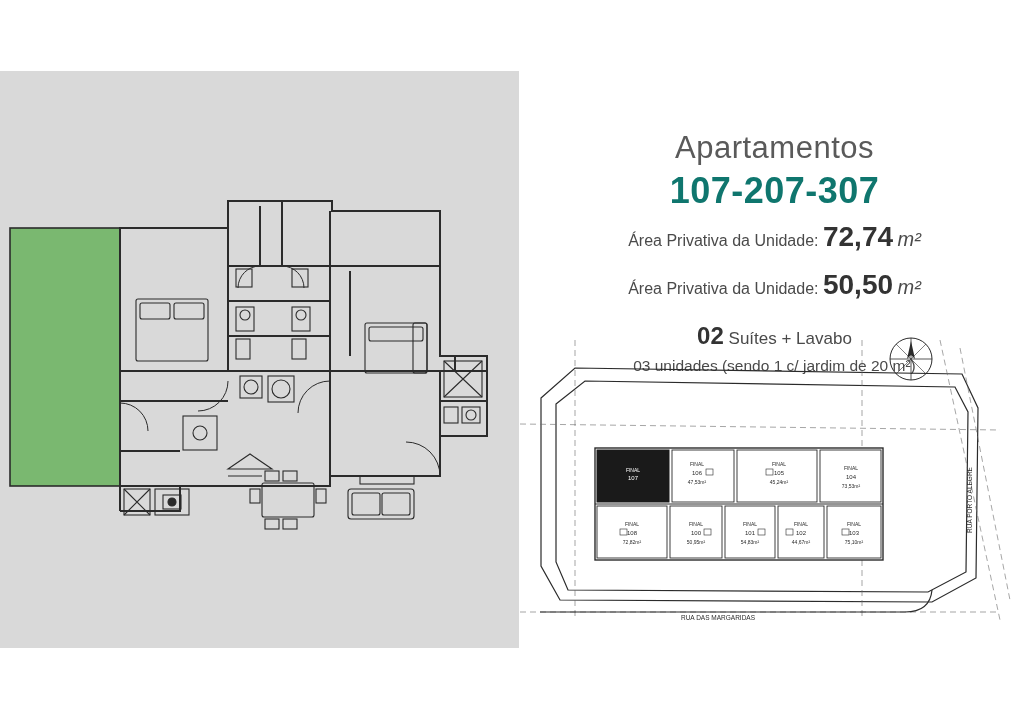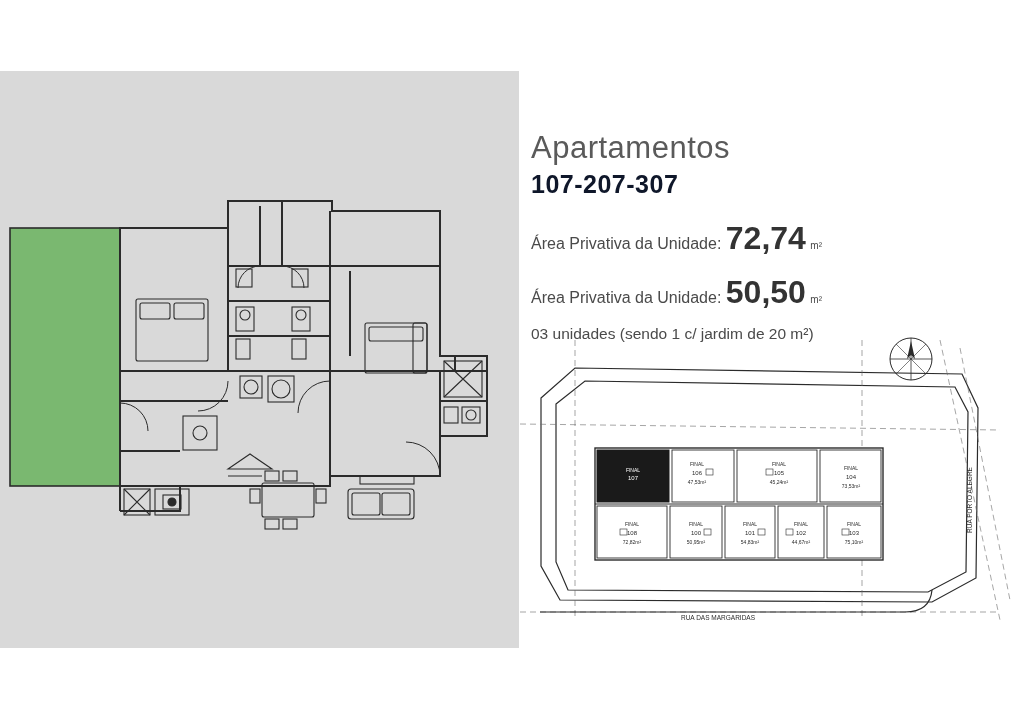--- a/index.html
+++ b/index.html
@@ -26,55 +26,57 @@
   }
   #floorplan-svg {
     position: absolute;
     left: 0;
     top: 0;
   }
 
   
   #info-panel {
     position: absolute;
-    left: 531px;
+    left: 547px;
     top: 130px;
     width: 455px;
+    text-align: center;
     color: #3a3a3a;
   }
   #apt-heading {
     font-size: 31px;
     font-weight: 400;
     letter-spacing: 0.5px;
     color: #5a5a5a;
     margin: 0 0 4px 0;
     line-height: 1.15;
   }
   #apt-numbers {
-    font-size: 25px;
+    font-size: 36px;
     font-weight: bold;
     letter-spacing: 0.5px;
-    color: #0f172a;
-    margin: 0 0 16px 0;
+    color: #0f766e;
+    margin: 0 0 5px 0;
     line-height: 1.15;
   }
   .area-line {
     font-size: 16px;
     color: #4a4a4a;
     margin: 0 0 6px 0;
     line-height: 1.5;
   }
   .area-line .big {
-    font-size: 32px;
+    font-size: 28px;
     font-weight: bold;
     color: #333333;
   }
   .area-line .unit {
-    font-size: 10px;
+    font-size: 20px;
     color: #4a4a4a;
+    font-style: italic;
   }
   #suites-line {
     font-size: 17px;
     color: #4a4a4a;
     margin: 16px 0 4px 0;
   }
   #suites-line .big {
     font-size: 24px;
     font-weight: bold;
     color: #333333;
@@ -225,20 +227,24 @@
     <span>Área Privativa da Unidade:</span>
     <span class="big">72,74</span>
     <span class="unit">m²</span>
   </p>
   <p class="area-line">
     <span>Área Privativa da Unidade:</span>
     <span class="big">50,50</span>
     <span class="unit">m²</span>
   </p>
 
+  <p id="suites-line">
+    <span class="big">02</span>
+    <span>Suítes + Lavabo</span>
+  </p>
   <p id="units-line">03 unidades  (sendo 1 c/ jardim de 20 m²)</p>
 </div>
 
 <svg id="compass" viewBox="0 0 52 52">
   <circle cx="26" cy="26" r="21" fill="none" stroke="#2b2b2b" stroke-width="1"></circle>
   <path d="M26 5 L26 47 M5 26 L47 26" stroke="#2b2b2b" stroke-width="0.8"></path>
   <path d="M11 11 L41 41 M41 11 L11 41" stroke="#2b2b2b" stroke-width="0.6"></path>
   <path d="M26 8 L30 26 L26 22 L22 26 Z" fill="#2b2b2b"></path>
 </svg>
 

